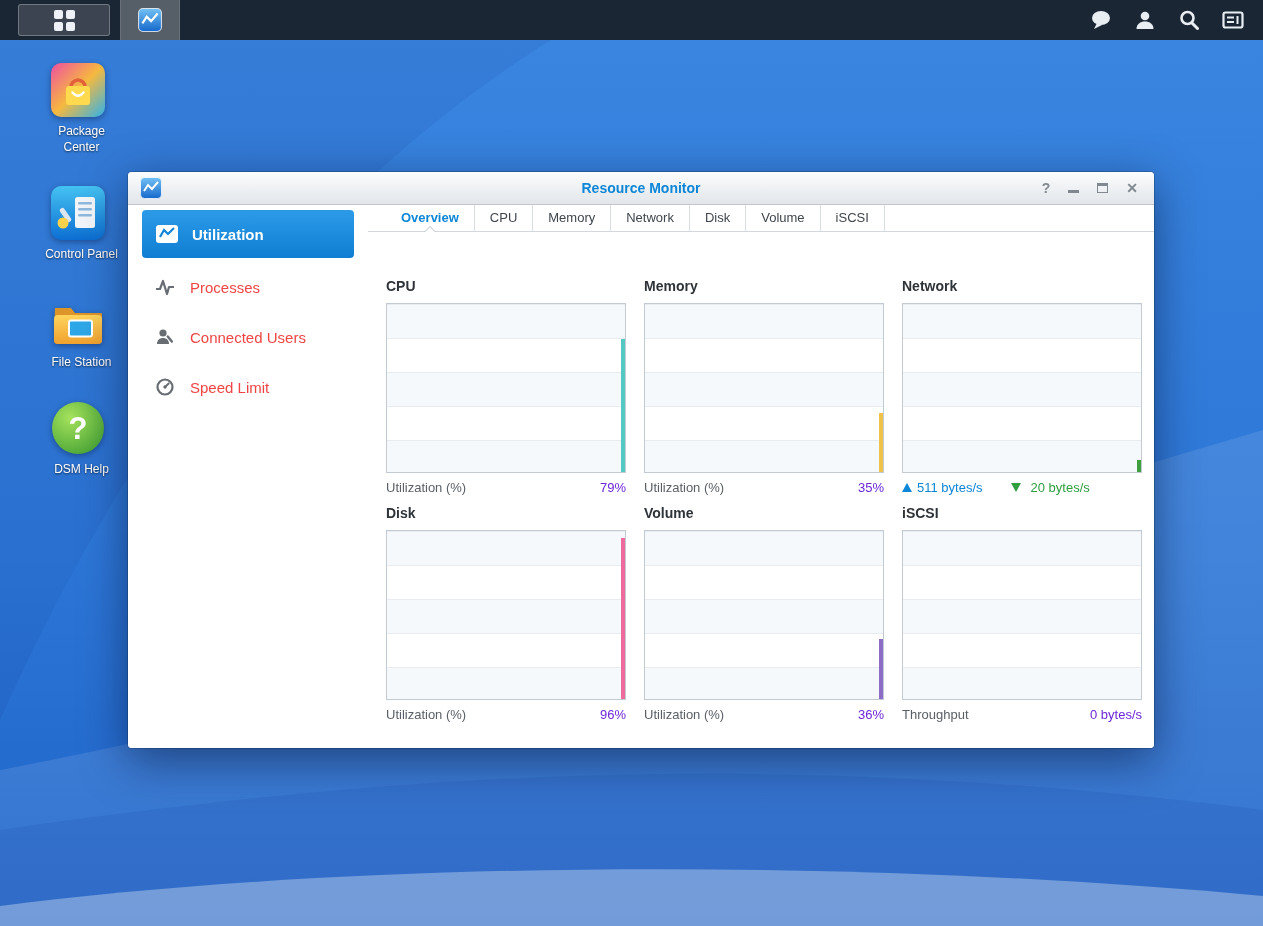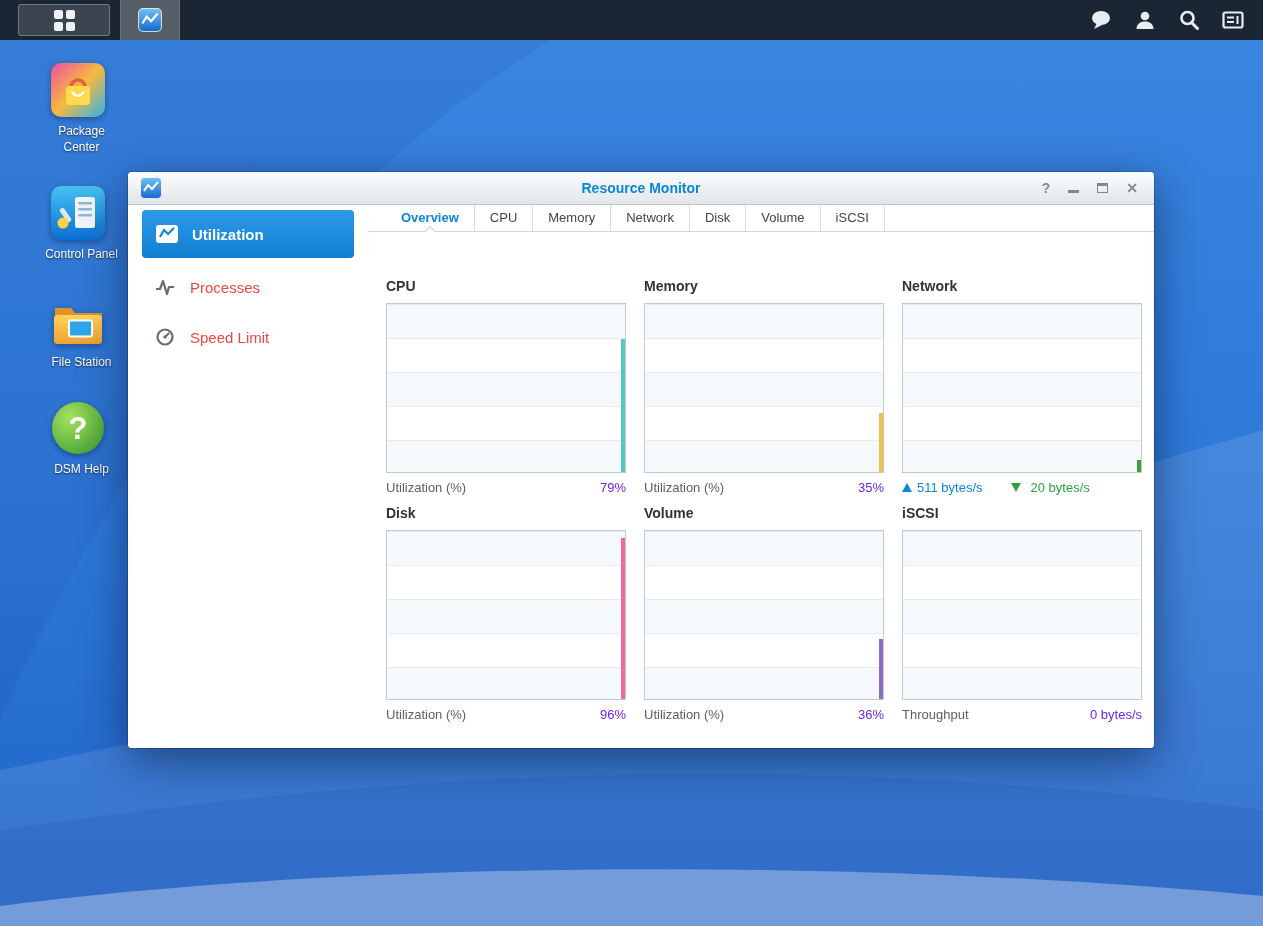--- a/index.html
+++ b/index.html
@@ -252,20 +252,30 @@
           <span class="sic">
             <svg width="20" height="20" viewBox="0 0 20 20">
               <polyline points="1,12 5,12 8,4 12,17 14,10 19,10" fill="none" stroke="#676d73" stroke-width="2.2" stroke-linejoin="round"></polyline>
             </svg>
           </span>
           <span>Processes</span>
         </div>
         <div class="side-item">
           <span class="sic">
             <svg width="20" height="20" viewBox="0 0 20 20">
+              <circle cx="8" cy="6" r="3.6" fill="#676d73"></circle>
+              <path d="M2 17 c0-4 2.7-6 6-6 s6 2 6 6 z" fill="#676d73"></path>
+              <rect x="13.6" y="7.5" width="2.4" height="9" rx="1.2" fill="#676d73" transform="rotate(-38 14.8 12)"></rect>
+            </svg>
+          </span>
+          <span>Connected Users</span>
+        </div>
+        <div class="side-item">
+          <span class="sic">
+            <svg width="20" height="20" viewBox="0 0 20 20">
               <circle cx="10" cy="10" r="7.5" fill="none" stroke="#676d73" stroke-width="2.2"></circle>
               <line x1="10" y1="10" x2="14.2" y2="6" stroke="#676d73" stroke-width="2"></line>
               <circle cx="10" cy="10" r="1.7" fill="#676d73"></circle>
             </svg>
           </span>
           <span>Speed Limit</span>
         </div>
       </div>
 
       <div class="main">

